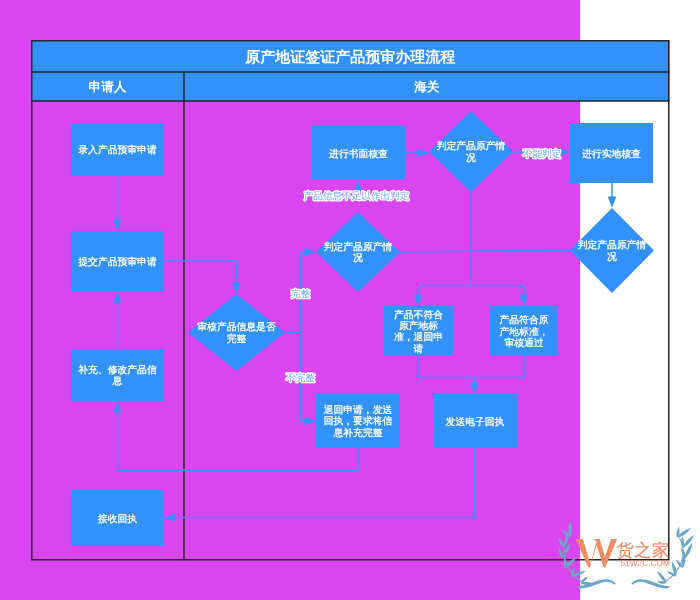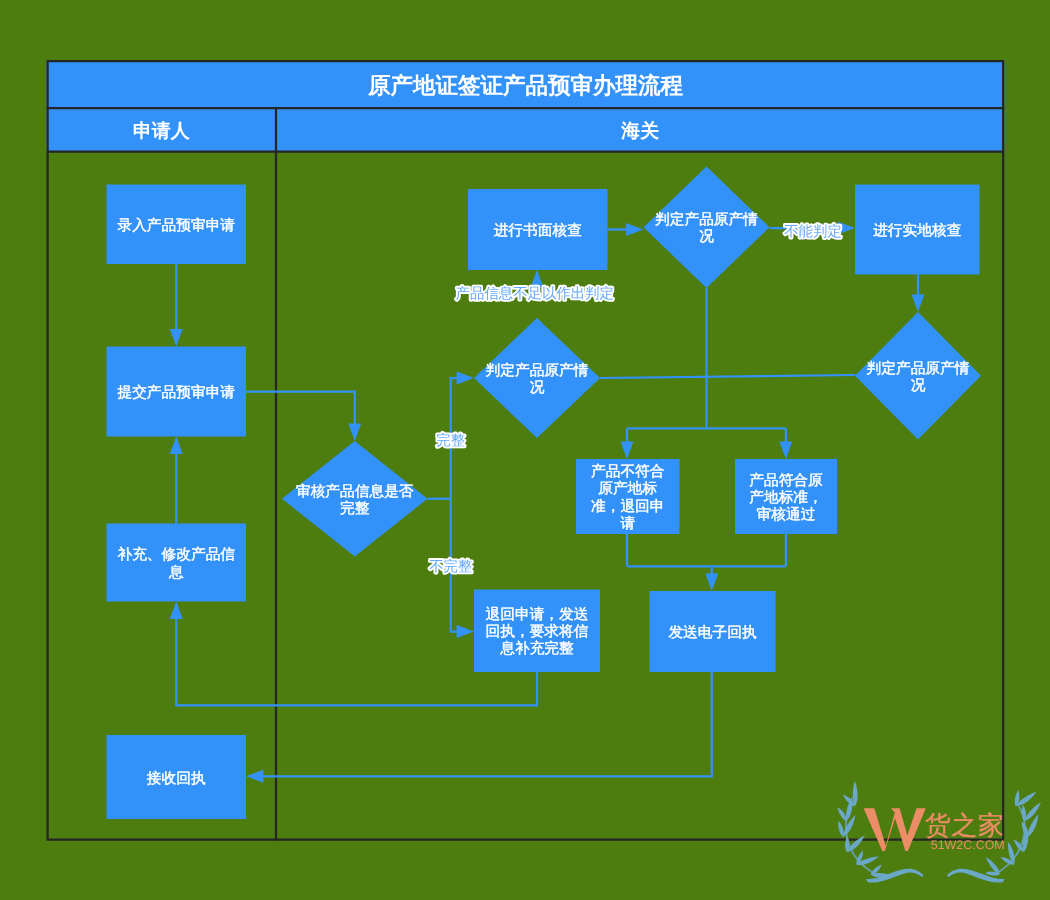--- a/index.html
+++ b/index.html
@@ -1,20 +1,20 @@
 <!DOCTYPE html>
 <html><head>
 <meta charset="utf-8">
 <title>flow</title>
 <style>
   html,body{margin:0;padding:0;background:#ffffff;}
   body{width:700px;height:600px;overflow:hidden;
        font-family:"Liberation Sans",sans-serif;}
   *{-webkit-font-smoothing:antialiased;text-rendering:geometricPrecision;}
-  #root{position:relative;width:700px;height:600px;background:#4d7c0f;}
+  #root{position:relative;width:580px;height:600px;background:#d946ef;}
   svg.layer{position:absolute;left:0;top:0;width:700px;height:600px;}
   .node-text{font-family:"Liberation Sans",sans-serif;font-size:9.8px;fill:#ffffff;
              text-anchor:middle;dominant-baseline:middle;
              stroke:#ffffff;stroke-width:0.3px;paint-order:stroke fill;}
   .edge-label{font-family:"Liberation Sans",sans-serif;font-size:9.6px;fill:#64a9fb;
               stroke:#ffffff;stroke-width:2.6px;paint-order:stroke fill;
               stroke-linejoin:round;}
   .title-text{font-family:"Liberation Sans",sans-serif;font-size:15.0px;font-weight:bold;
               fill:#ffffff;text-anchor:middle;}
   .lane-text{font-family:"Liberation Sans",sans-serif;font-size:12.6px;font-weight:bold;

